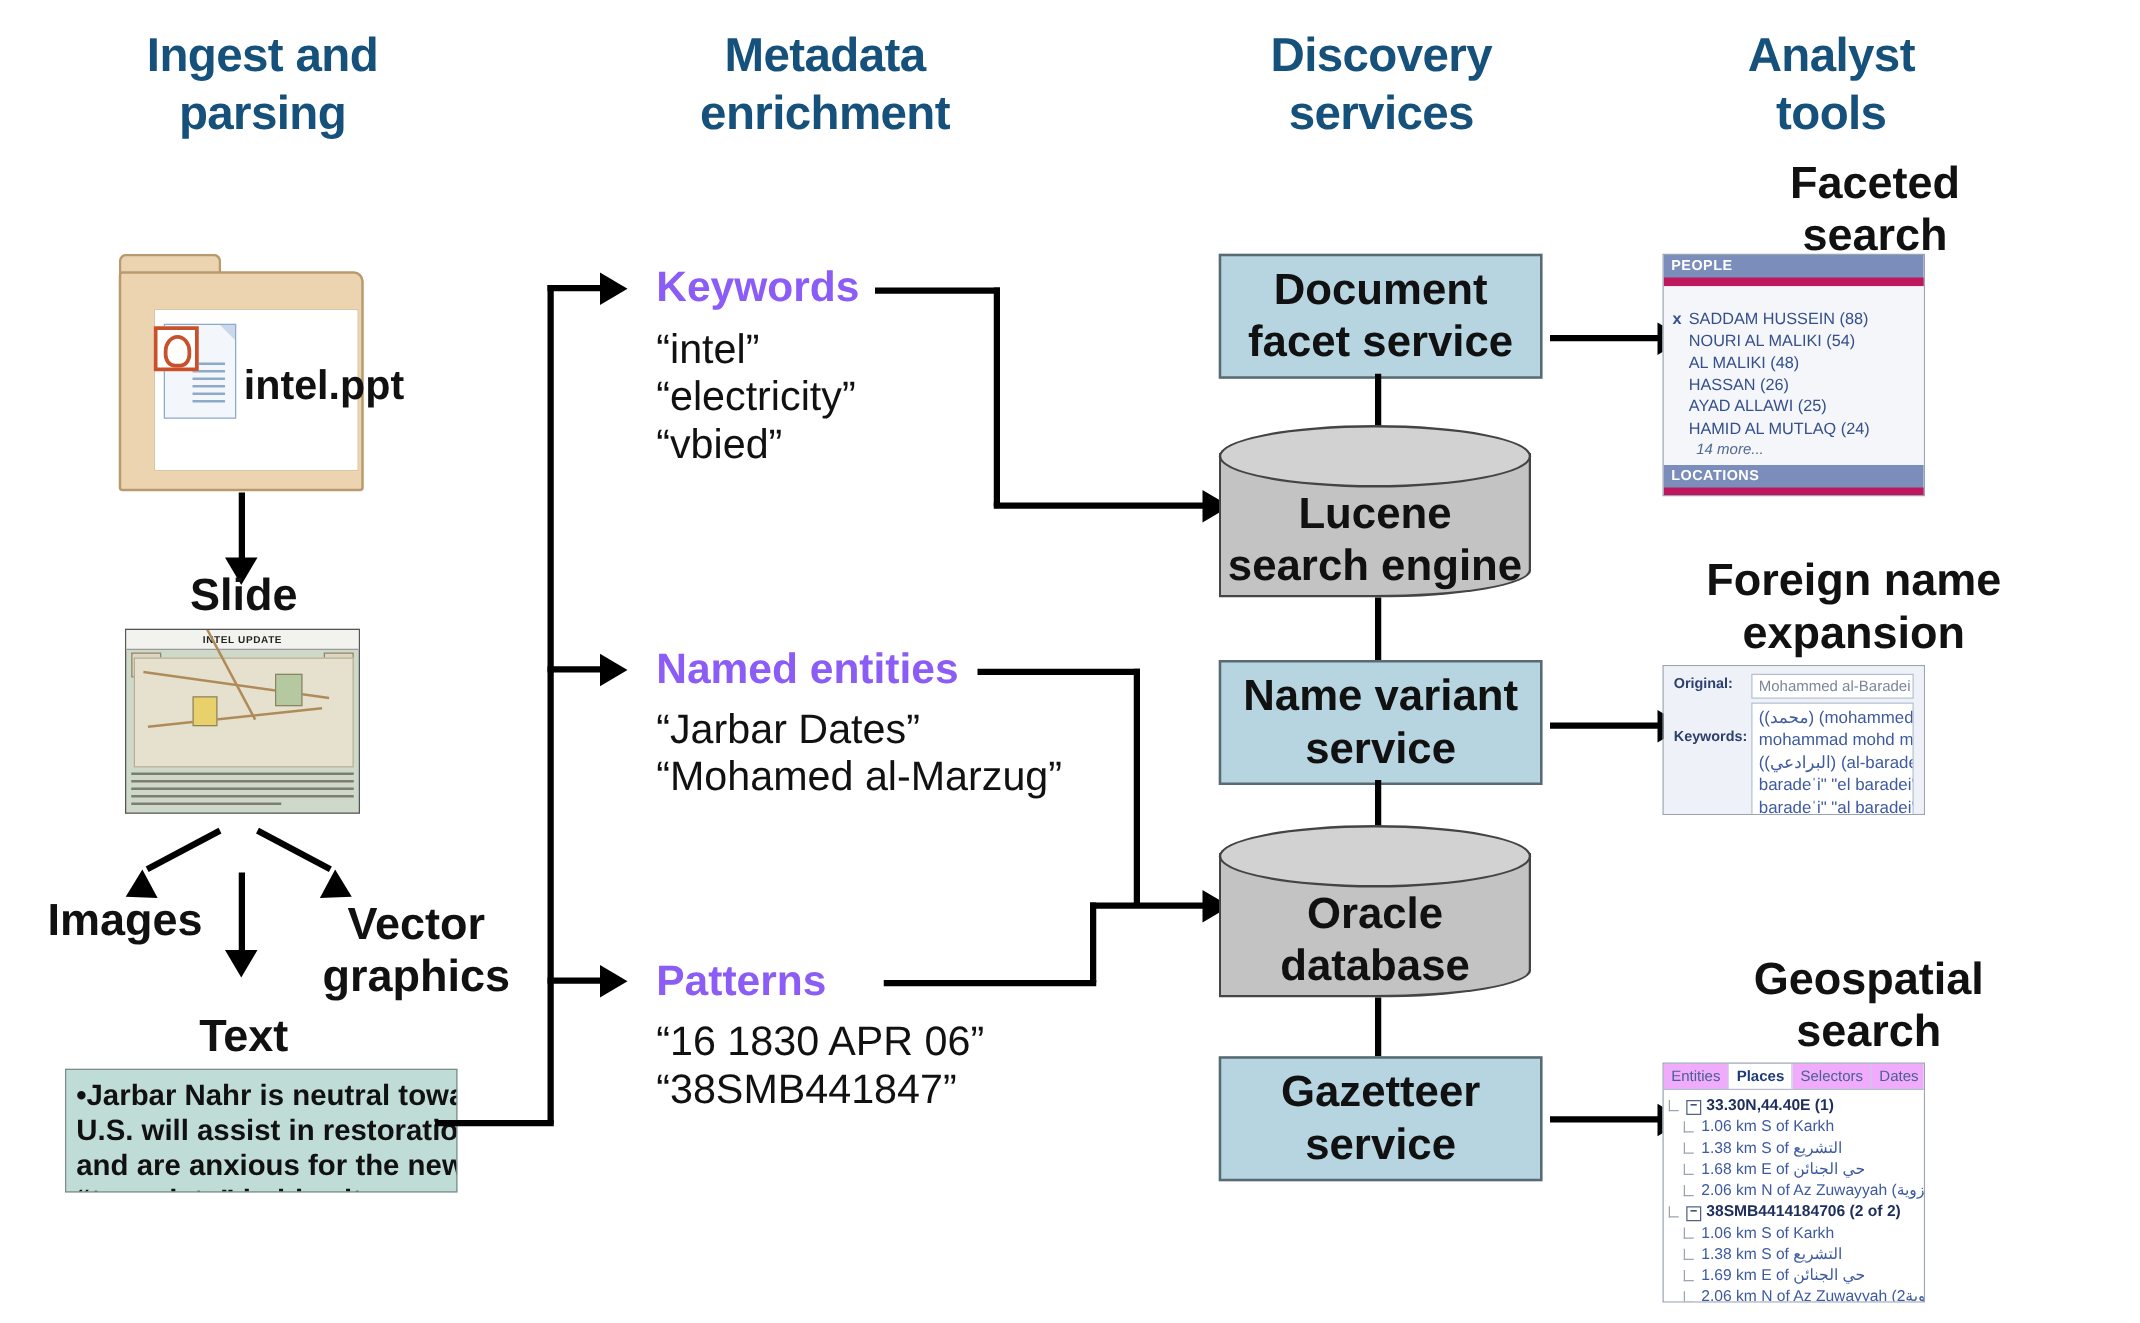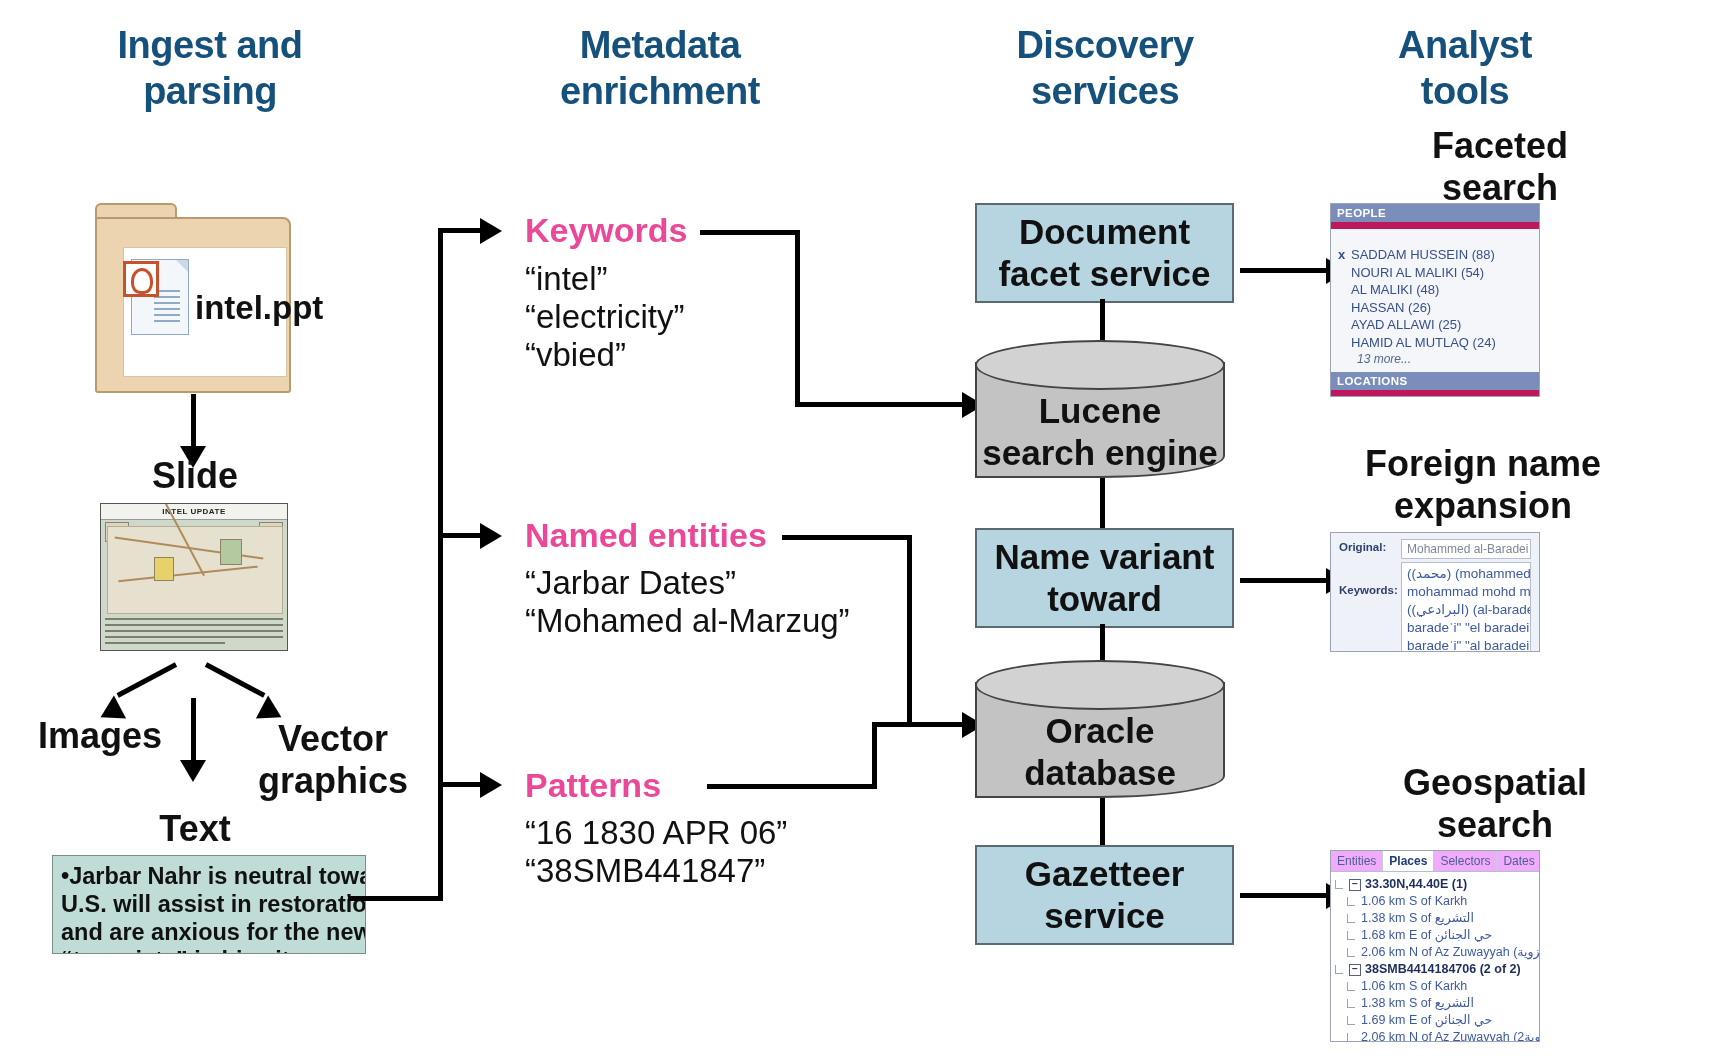--- a/index.html
+++ b/index.html
@@ -5,21 +5,21 @@
   html,body{margin:0;padding:0;background:#fff;}
   body{width:1712px;height:1058px;position:relative;overflow:hidden;
        font-family:"Liberation Sans","DejaVu Sans",sans-serif;}
 
   
   .col-head{position:absolute;text-align:center;color:#16517c;
             font-weight:bold;font-size:38px;line-height:46px;letter-spacing:-0.5px;}
 
   
   .blk-label{position:absolute;color:#111;font-weight:bold;font-size:36px;line-height:42px;text-align:center;}
-  .md-title{position:absolute;color:#ec4899;font-weight:bold;font-size:34px;line-height:40px;white-space:nowrap;}
+  .md-title{position:absolute;color:#8b5cf6;font-weight:bold;font-size:34px;line-height:40px;white-space:nowrap;}
   .md-item{position:absolute;color:#111;font-size:33px;line-height:41px;white-space:nowrap;}
 
   
   .folder{position:absolute;}
   .folder .tabtop{position:absolute;left:0;top:0;width:78px;height:16px;background:#edd4b0;
                   border:2px solid #b99a6e;border-bottom:none;border-radius:6px 6px 0 0;}
   .folder .body{position:absolute;left:0;top:14px;width:192px;height:172px;background:#edd4b0;
                 border:2px solid #b99a6e;border-radius:3px 8px 3px 3px;}
   .folder .inner{position:absolute;left:28px;top:44px;width:162px;height:128px;background:#fff;border:1px solid #d8c49f;}
   .pptdoc{position:absolute;left:36px;top:56px;width:56px;height:74px;background:#f3f7fc;
@@ -210,21 +210,21 @@
 <div class="cyl" style="left:975px;top:340px;width:250px;height:138px;">
   <div class="side"></div>
     <div class="top"></div>
   <div class="lbl" style="white-space:pre-line;">Lucene
 search engine</div>
 </div>
 <div class="vline" style="left:1100px;top:478px;height:50px;"></div>
 
 <div class="svcbox" style="left:975px;top:528px;width:255px;height:96px;">
   <span style="white-space:pre-line;">Name variant
-toward</span>
+service</span>
 </div>
 <div class="vline" style="left:1100px;top:624px;height:45px;"></div>
 
 <div class="cyl" style="left:975px;top:660px;width:250px;height:138px;">
   <div class="side"></div>
     <div class="top"></div>
   <div class="lbl" style="white-space:pre-line;">Oracle
 database</div>
 </div>
 <div class="vline" style="left:1100px;top:798px;height:48px;"></div>
@@ -248,21 +248,21 @@
 
 <div class="shot" style="left:1330px;top:203px;width:208px;height:192px;">
   <div class="facet-hdr">PEOPLE</div>
   <div class="facet-body">
     <div class="facet-row sel">SADDAM HUSSEIN (88)</div>
     <div class="facet-row">NOURI AL MALIKI (54)</div>
     <div class="facet-row">AL MALIKI (48)</div>
     <div class="facet-row">HASSAN (26)</div>
     <div class="facet-row">AYAD ALLAWI (25)</div>
     <div class="facet-row">HAMID AL MUTLAQ (24)</div>
-    <div class="facet-row more">13 more...</div>
+    <div class="facet-row more">14 more...</div>
   </div>
   <div class="facet-hdr">LOCATIONS</div>
   <div class="facet-body">
     <div class="facet-row">IRAQ (78)</div>
     <div class="facet-row">BAGHDAD PROVINCE (64)</div>
   </div>
 </div>
 
 <div class="blk-label" style="left: 1318px; top: 443px; width: 330px; white-space: pre-line;">Foreign name
 expansion</div>

